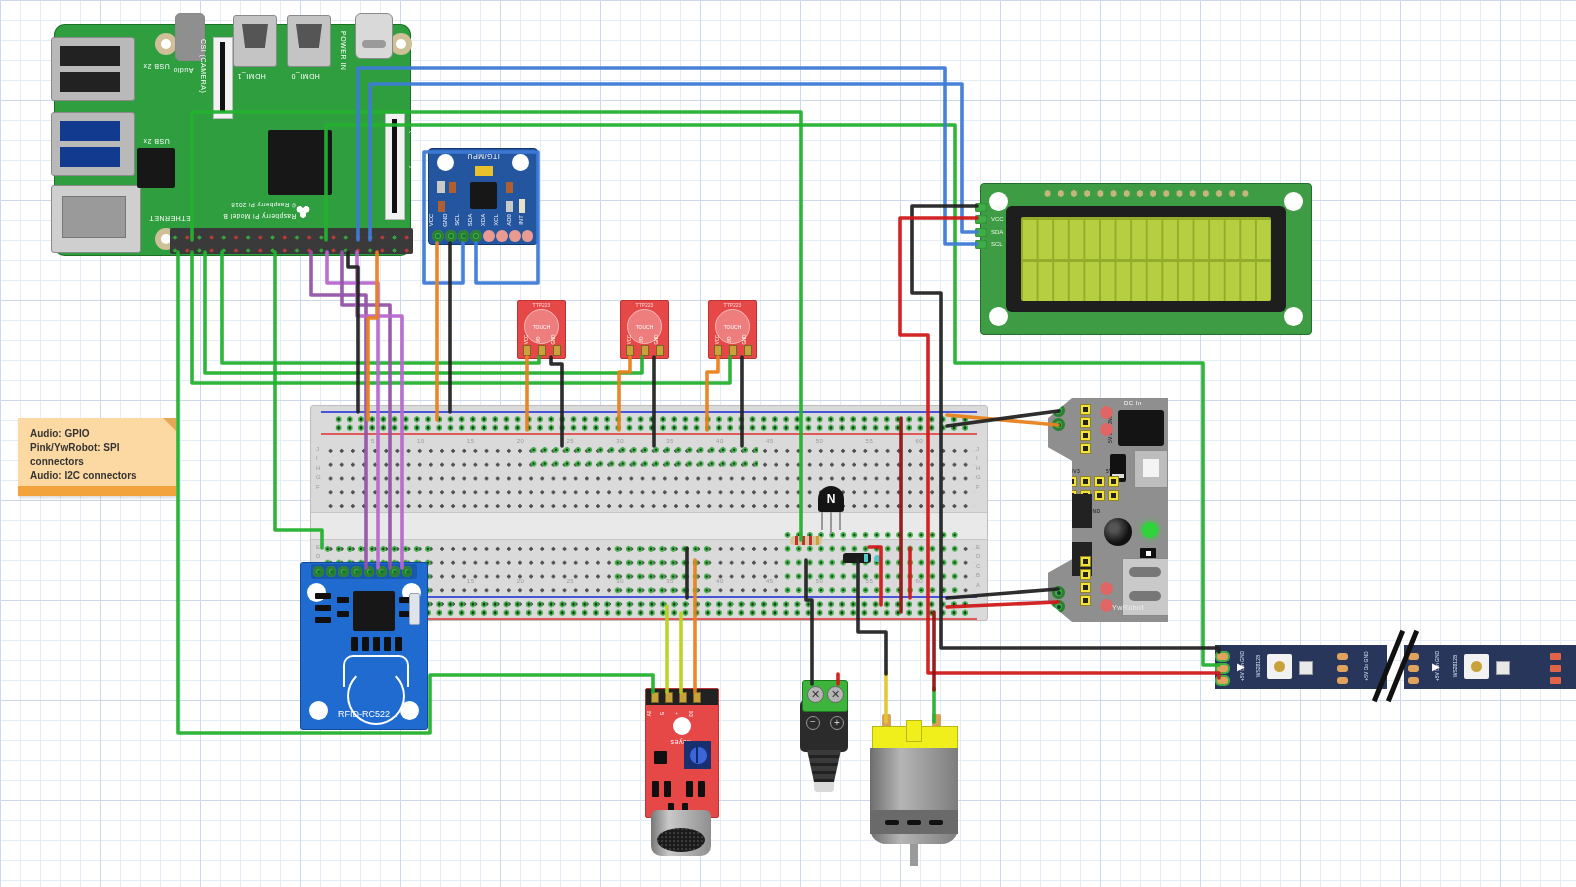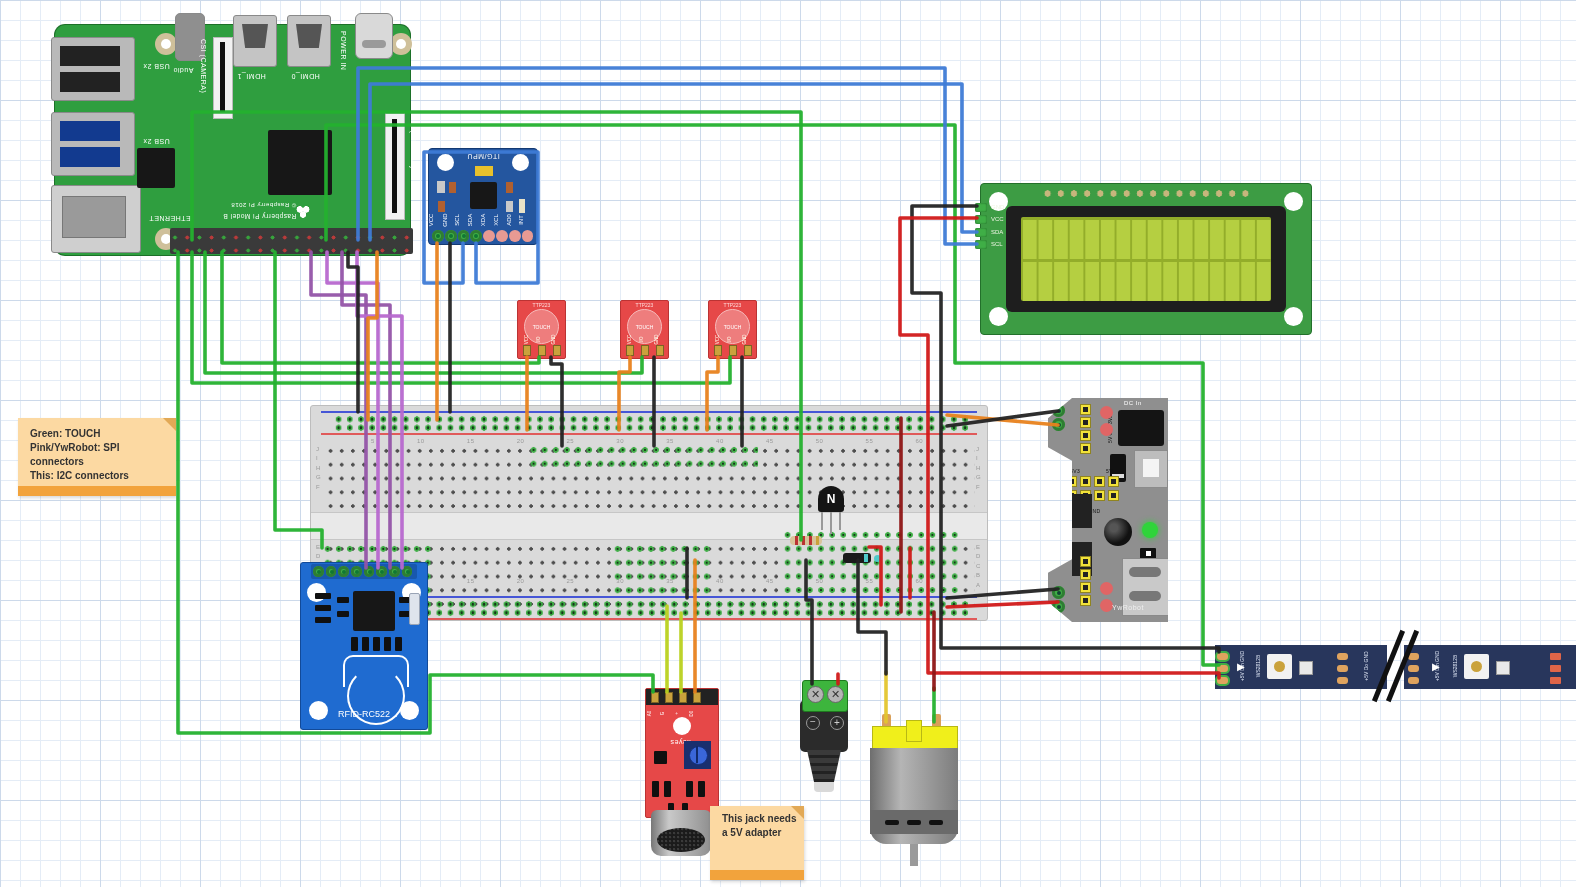--- a/index.html
+++ b/index.html
@@ -497,29 +497,24 @@
         <div style="width:14px;height:5px;background:#111;border-radius:2px;"></div>
         <div style="width:14px;height:5px;background:#111;border-radius:2px;"></div>
       </div>
     </div>
     <div class="abs" style="left:40px;top:130px;width:8px;height:22px;background:#9a9a9a;"></div>
   </div>
 
   <div class="abs note" style="left:18px;top:418px;width:158px;height:78px;">
     <div class="fold"></div>
     <div class="txt">
-      <div>Green: TOUCH</div>
+      <div>Audio: GPIO</div>
       <div>Pink/YwRobot: SPI connectors</div>
-      <div>This: I2C connectors</div>
-    </div>
-    <div class="bar"></div>
-  </div>
-  <div class="abs note" style="left:710px;top:806px;width:94px;height:74px;">
-    <div class="fold"></div>
-    <div class="txt" style="top:6px;">This jack needs a 5V adapter</div>
+      <div>Audio: I2C connectors</div>
+    </div>
     <div class="bar"></div>
   </div>
 
   <svg class="wires" id="wires" width="1576" height="887" viewBox="0 0 1576 887">
       <path d="M 178,252 V 733 H 430 V 675 H 653 V 692" stroke="#24b12e"></path>
       <path d="M 192,252 V 383 H 730 V 357" stroke="#24b12e"></path>
       <path d="M 205,252 V 373 H 642 V 357" stroke="#24b12e"></path>
       <path d="M 222,252 V 363 H 539 V 357" stroke="#24b12e"></path>
       <path d="M 275,252 V 530 H 322 V 548" stroke="#24b12e"></path>
       <path d="M 192,240 V 112 H 801 V 540" stroke="#24b12e"></path>

